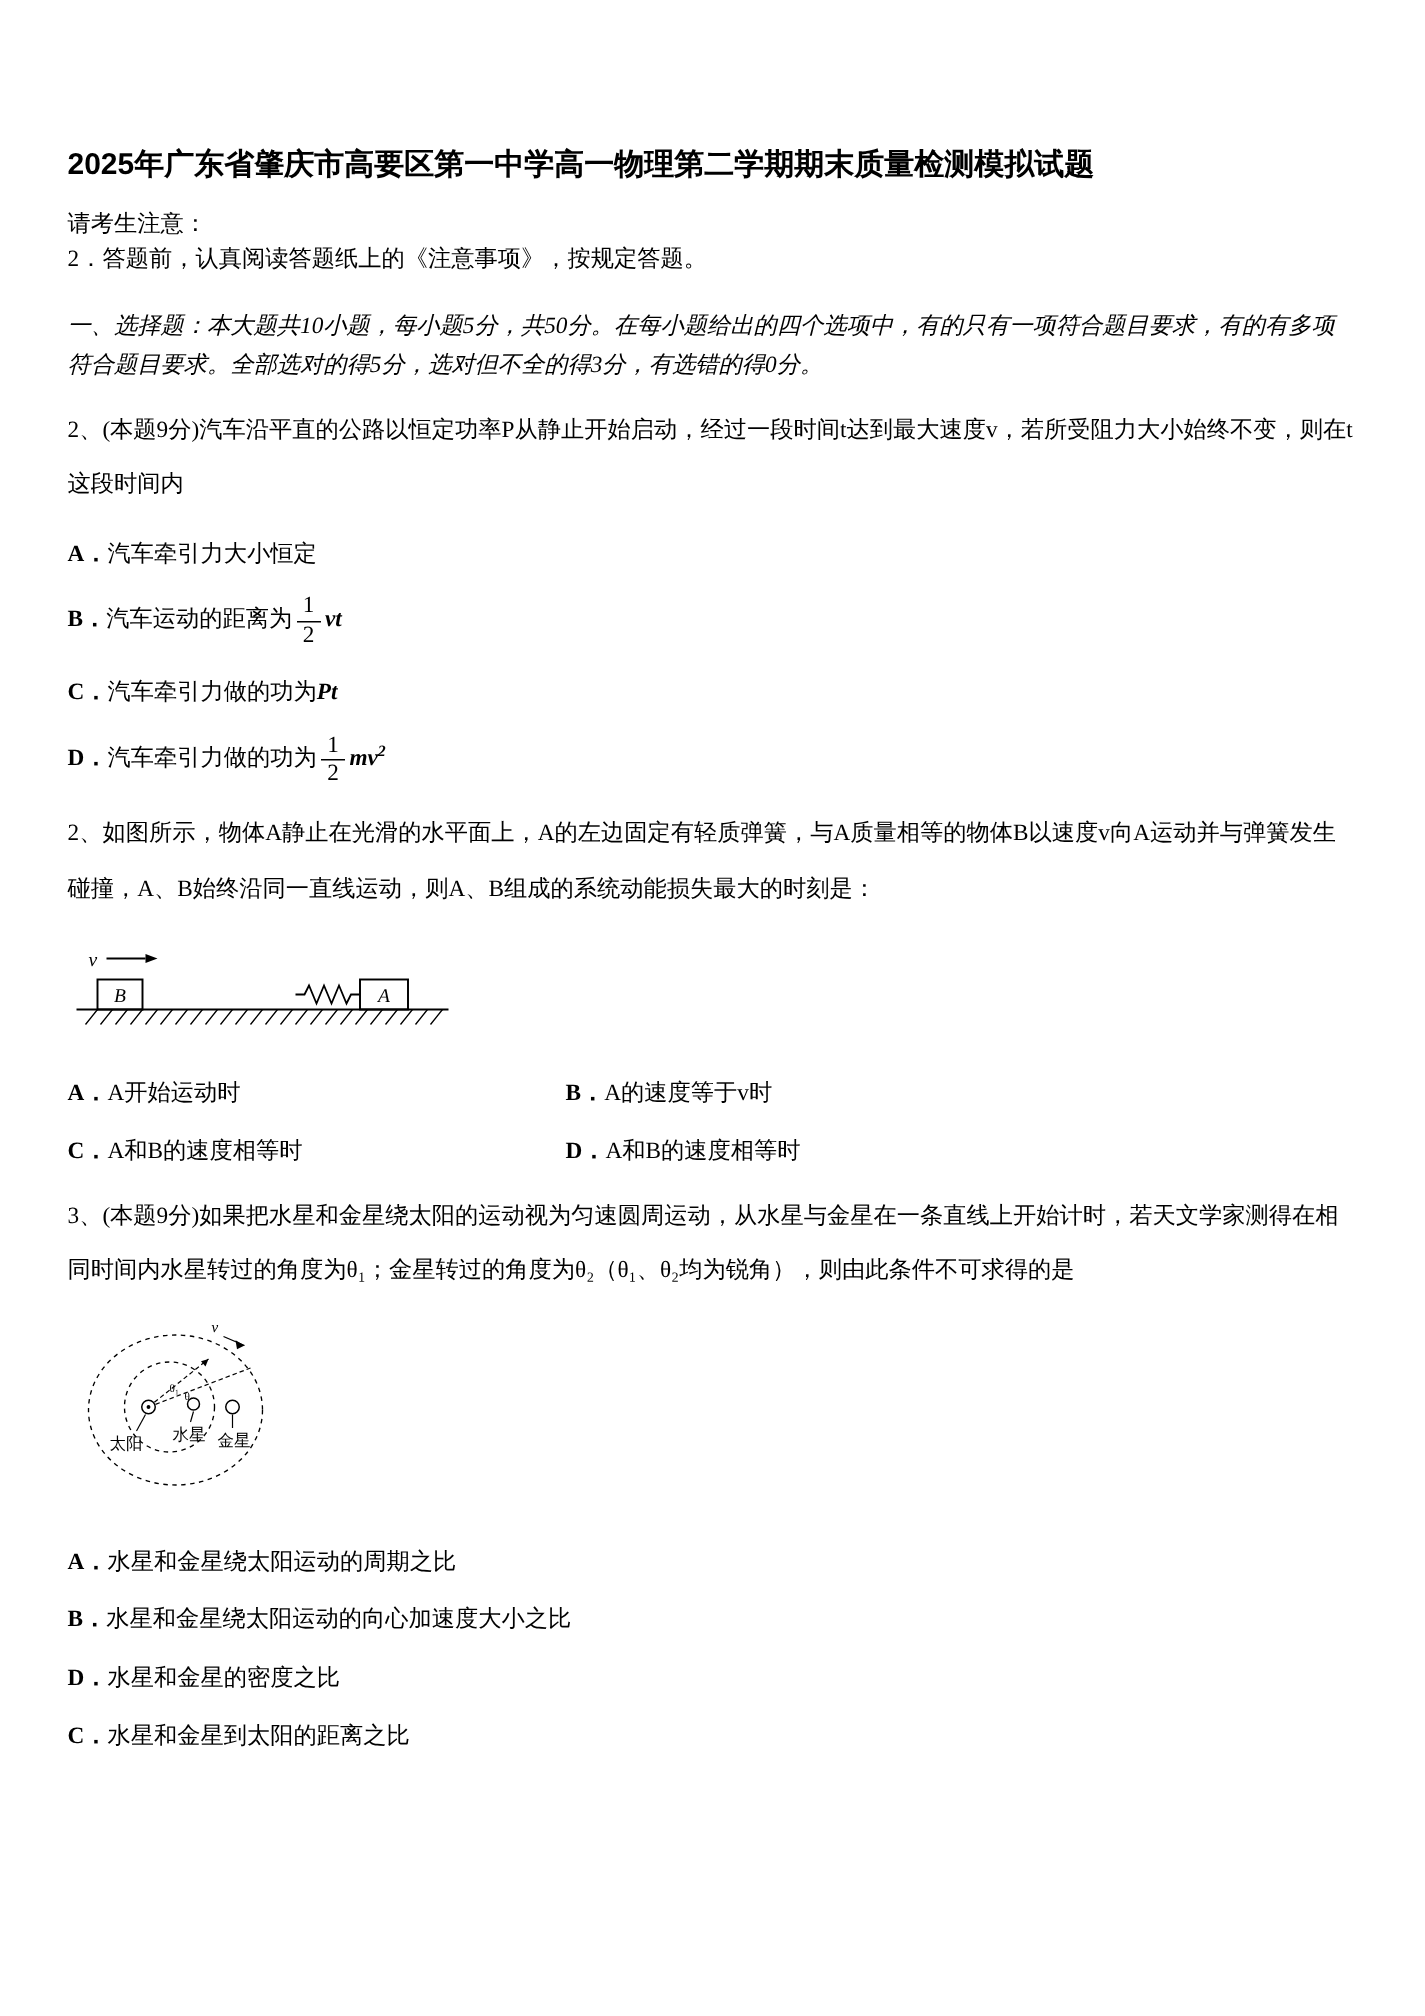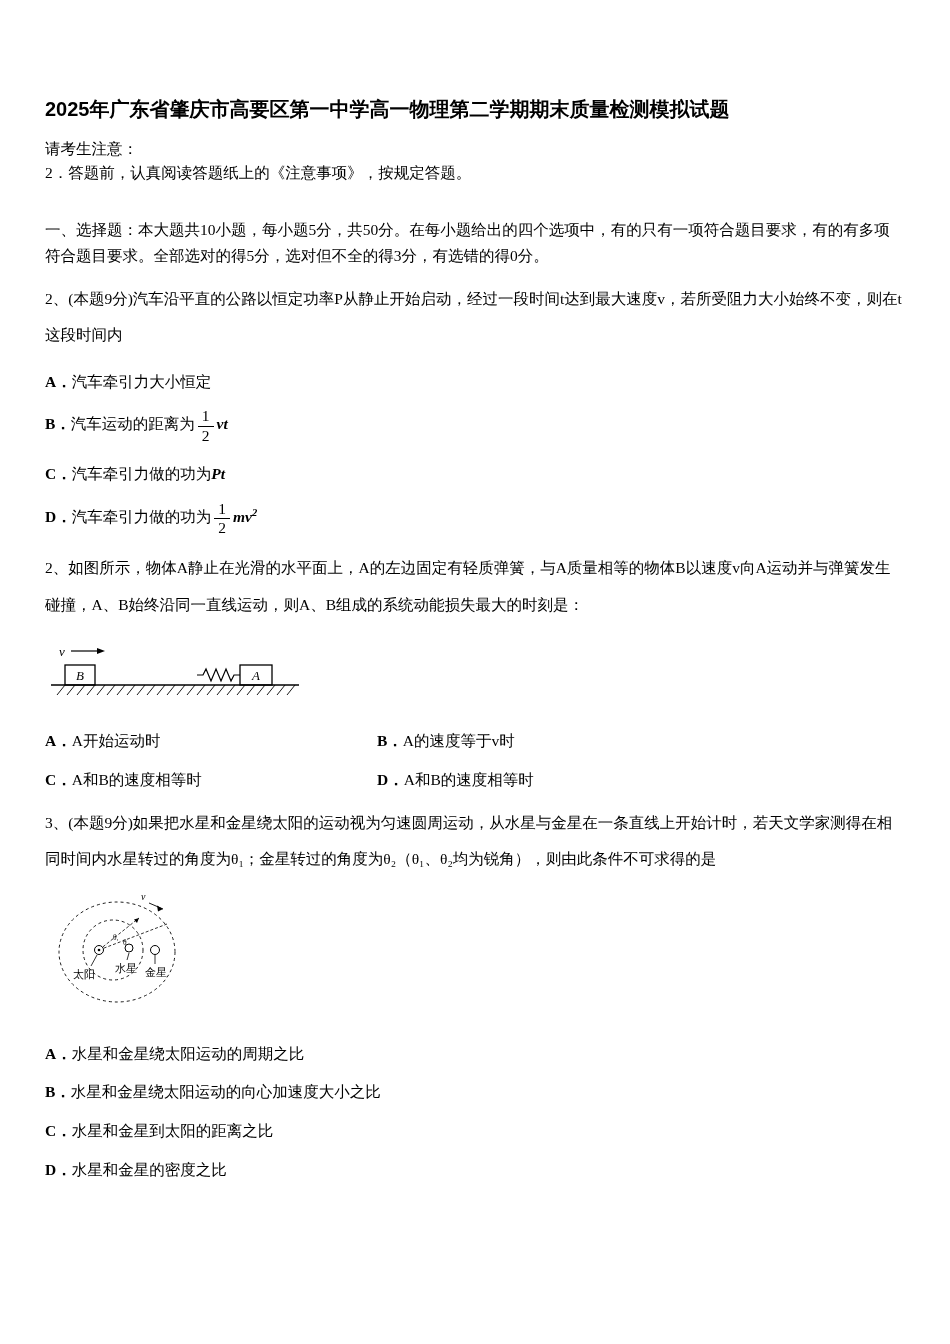--- a/index.html
+++ b/index.html
@@ -9,21 +9,21 @@
     font-size:15.5px;overflow:hidden;
   }
   .page{padding:96px 45px 0 45px;width:860px;}
   .title{
     font-size:20px;font-weight:bold;text-align:left;
     margin:0 0 16px 0;font-family:"Liberation Sans","DejaVu Sans",sans-serif;
   }
   .notice-heading{margin:0 0 0 0;}
   .notice-item{margin:0;line-height:1.72;}
   .notice-item + .notice-item{margin-top:6px;}
-  .section-intro{margin:30px 0 0 0;line-height:1.68;}
+  .section-intro{margin:18px 0 0 0;line-height:1.68;font-style:italic;}
   .stem{margin:12px 0 0 0;line-height:2.35;}
   .option{margin:10px 0 0 0;line-height:1.6;}
   .opt-label{font-weight:bold;}
   .math{font-style:italic;font-weight:bold;font-family:"Liberation Serif",serif;}
   .frac{
     display:inline-block;text-align:center;vertical-align:middle;
     margin:2px 3px;line-height:1.05;
   }
   .frac .num{display:block;border-bottom:1px solid #000;padding:0 4px 1px 4px;}
   .frac .den{display:block;padding:1px 4px 0 4px;}
@@ -149,21 +149,21 @@
     </div>
 
     <div class="q3-opts">
       <div class="option">
         <span class="opt-label">A．</span><span>水星和金星绕太阳运动的周期之比</span>
       </div>
       <div class="option">
         <span class="opt-label">B．</span><span>水星和金星绕太阳运动的向心加速度大小之比</span>
       </div>
       <div class="option">
-        <span class="opt-label">C．</span><span>水星和金星到太阳的距离之比</span>
+        <span class="opt-label">D．</span><span>水星和金星的密度之比</span>
       </div>
       <div class="option">
-        <span class="opt-label">D．</span><span>水星和金星的密度之比</span>
+        <span class="opt-label">C．</span><span>水星和金星到太阳的距离之比</span>
       </div>
     </div>
   </div>
 
 </div>
 
 </body></html>

